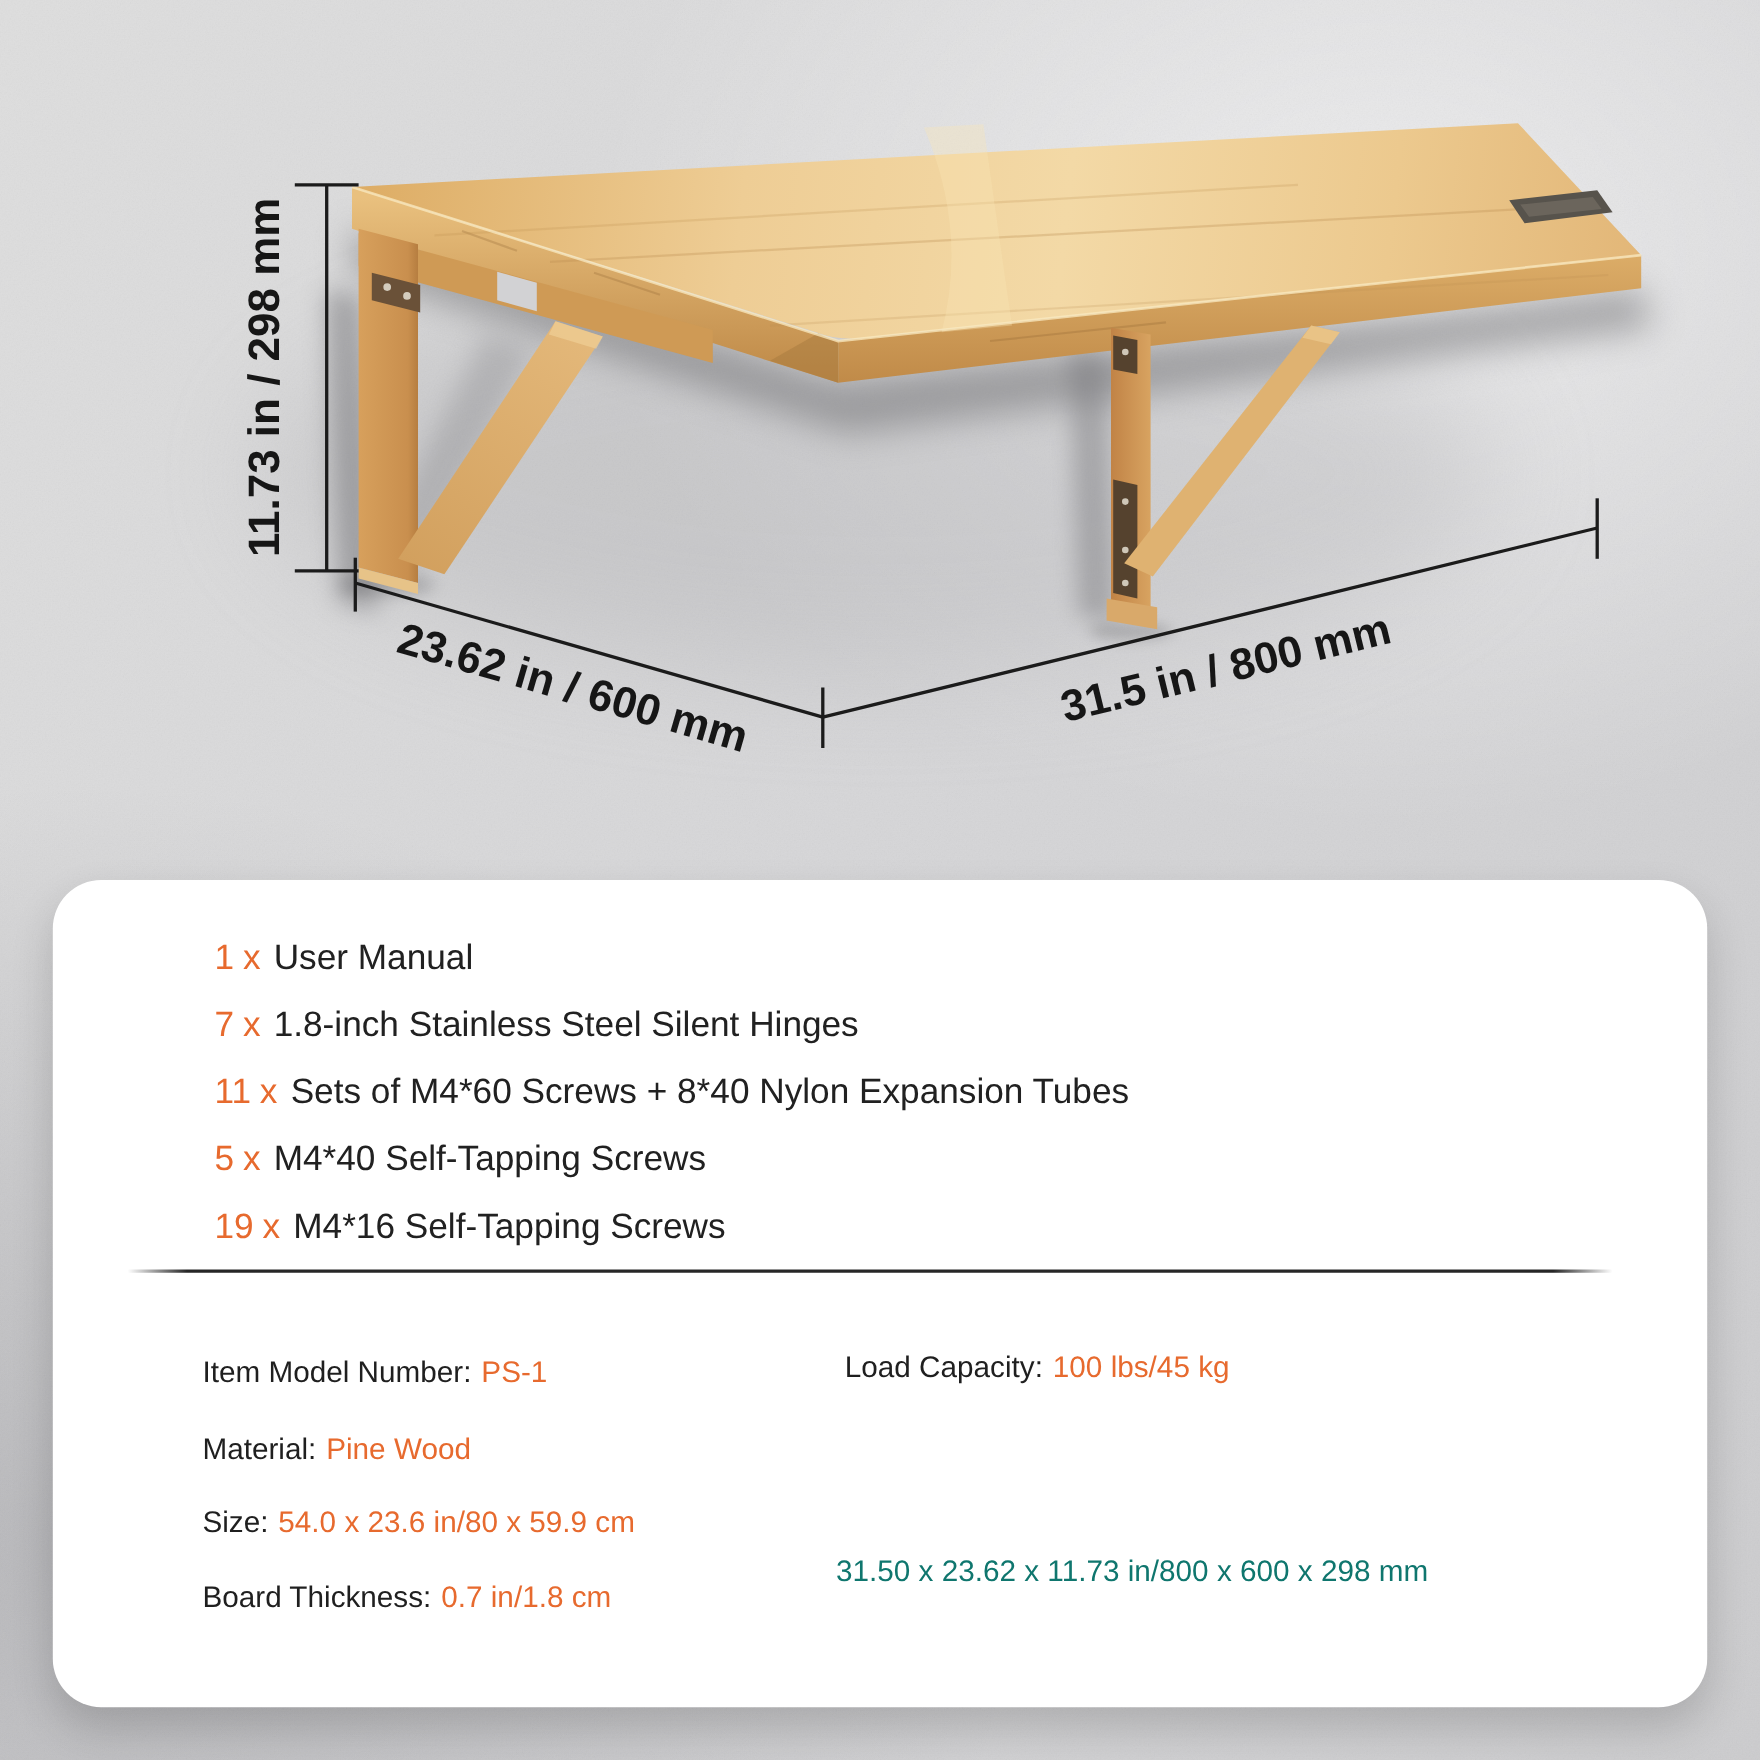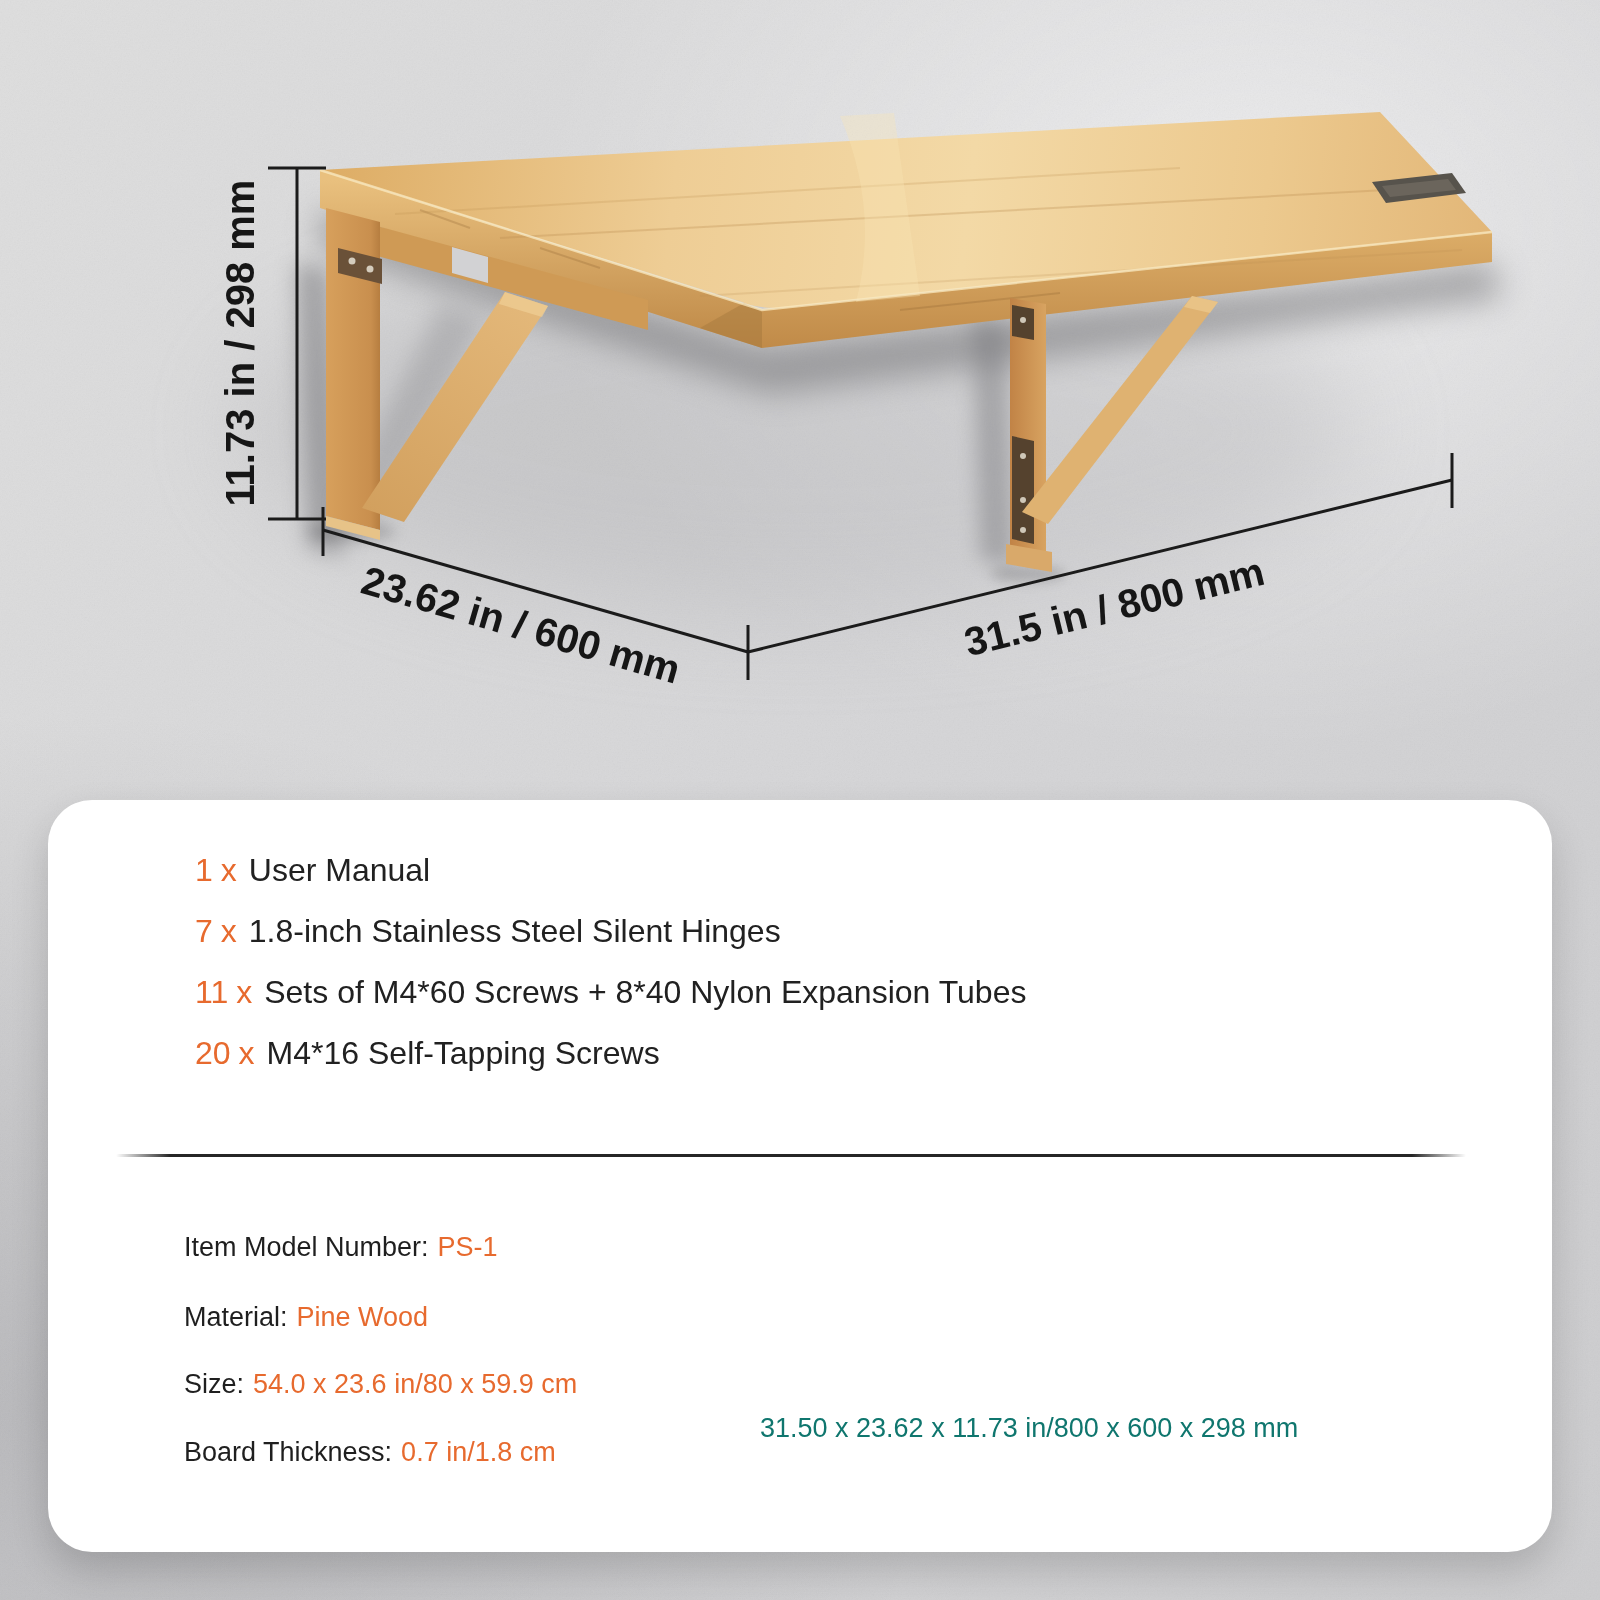--- a/index.html
+++ b/index.html
@@ -164,35 +164,41 @@
     <div class="pkg-item">
       <span class="pkg-qty">1</span><span class="pkg-sep">x</span><span>User Manual</span>
     </div>
     <div class="pkg-item">
       <span class="pkg-qty">7</span><span class="pkg-sep">x</span><span>1.8-inch Stainless Steel Silent Hinges</span>
     </div>
     <div class="pkg-item">
       <span class="pkg-qty">11</span><span class="pkg-sep">x</span><span>Sets of M4*60 Screws + 8*40 Nylon Expansion Tubes</span>
     </div>
     <div class="pkg-item">
-      <span class="pkg-qty">20</span><span class="pkg-sep">x</span><span>M4*16 Self-Tapping Screws</span>
+      <span class="pkg-qty">5</span><span class="pkg-sep">x</span><span>M4*40 Self-Tapping Screws</span>
+    </div>
+    <div class="pkg-item">
+      <span class="pkg-qty">19</span><span class="pkg-sep">x</span><span>M4*16 Self-Tapping Screws</span>
     </div>
   </div>
 
   <div class="divider"></div>
 
   <div class="spec" style="left:136px;top:428px">
     <span>Item Model Number:</span><span class="val">PS-1</span>
   </div>
   <div class="spec" style="left:136px;top:498px">
     <span>Material:</span><span class="val">Pine Wood</span>
   </div>
   <div class="spec" style="left:136px;top:565px">
     <span>Size:</span><span class="val">54.0 x 23.6 in/80 x 59.9 cm</span>
   </div>
   <div class="spec" style="left:136px;top:633px">
     <span>Board Thickness:</span><span class="val">0.7 in/1.8 cm</span>
   </div>
 
+  <div class="spec" style="left:720px;top:424px">
+    <span>Load Capacity:</span><span class="val">100 lbs/45 kg</span>
+  </div>
   <div class="spec val-only" style="left:712px;top:609px">
     <span>31.50 x 23.62 x 11.73 in/800 x 600 x 298 mm</span>
   </div>
 </div>
 
 </body></html>

